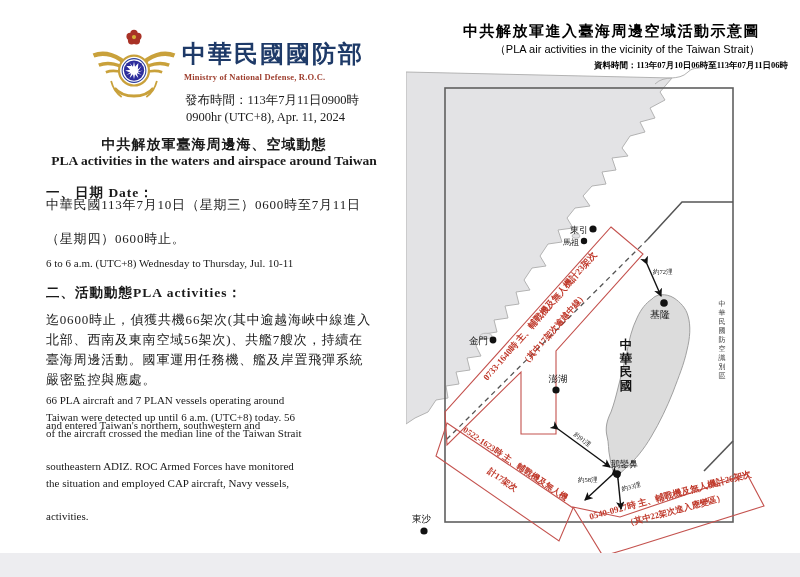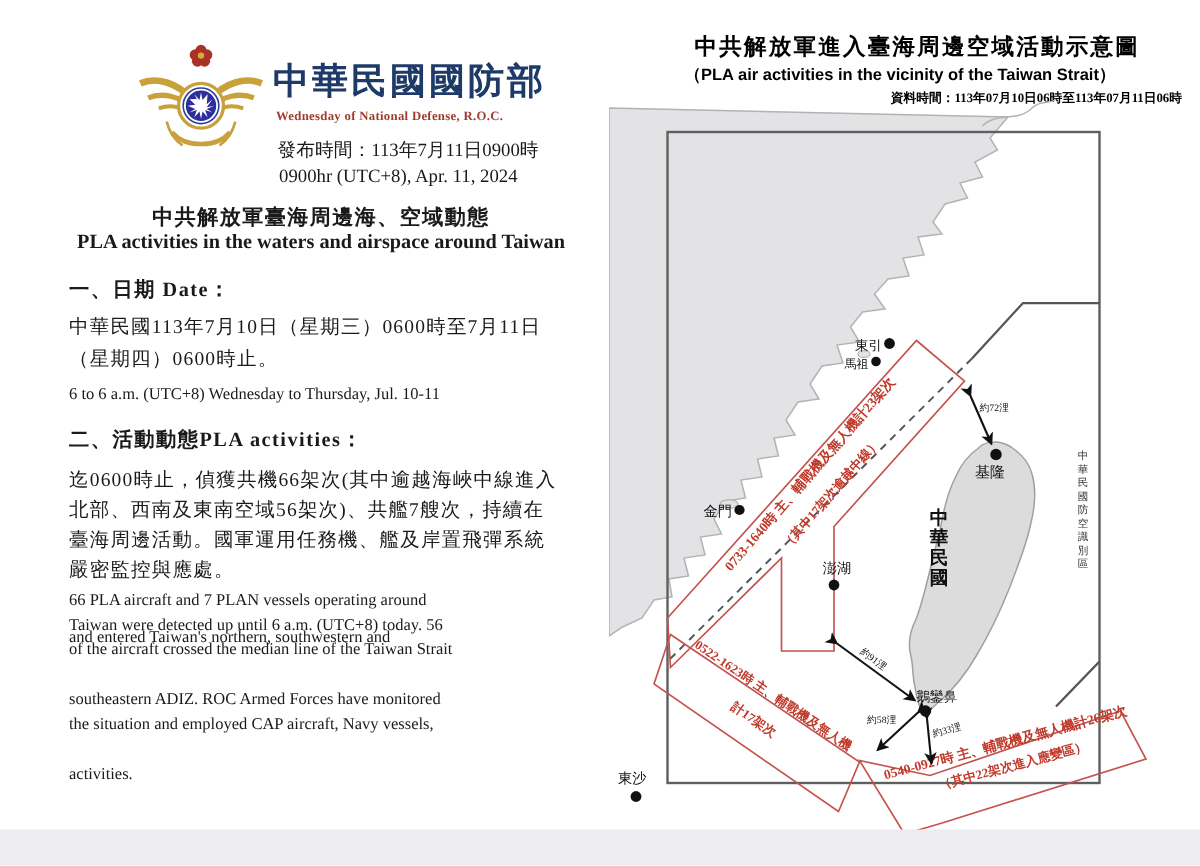--- a/index.html
+++ b/index.html
@@ -12,21 +12,21 @@
   .ministry-en{left:184px;top:72px;font-size:8.5px;font-weight:bold;color:#9d3c2c;letter-spacing:0.2px;white-space:nowrap;}
   .release-1{left:185px;top:92px;font-size:12.5px;white-space:nowrap;}
   .release-2{left:186px;top:110px;font-size:12.5px;white-space:nowrap;}
   .doc-title-zh{left:40px;top:136px;width:348px;text-align:center;font-weight:bold;font-size:14px;letter-spacing:1px;white-space:nowrap;}
   .doc-title-en{left:40px;top:153px;width:348px;text-align:center;font-weight:bold;font-size:13.5px;white-space:nowrap;}
   .sec-head{left:46px;font-size:13.5px;font-weight:bold;letter-spacing:1px;white-space:nowrap;}
   .zh-line{left:46px;font-size:13px;letter-spacing:0.8px;white-space:nowrap;}
   .en-line{left:46px;font-size:11px;white-space:nowrap;text-align:center;}
   .map-svg{position:absolute;left:406px;top:10px;}
   .map-title-zh{left:440px;top:22px;width:320px;text-align:right;font-weight:bold;font-size:15px;letter-spacing:1.5px;white-space:nowrap;}
-  .map-title-en{left:440px;top:42px;width:320px;text-align:center;font-weight:bold;font-size:11px;font-family:"Liberation Sans","DejaVu Sans",sans-serif;white-space:nowrap;}
+  .map-title-en{left:440px;top:42px;width:320px;text-align:right;font-weight:normal;font-size:11px;font-family:"Liberation Sans","DejaVu Sans",sans-serif;white-space:nowrap;}
   .map-data-time{left:428px;top:60px;width:360px;text-align:right;font-weight:bold;font-size:8.5px;white-space:nowrap;}
   svg text{font-family:"Liberation Serif","DejaVu Serif",serif;}
   .place-label{fill:#111;}
   .red-label{fill:#c0392b;font-weight:bold;}
   .dist-label{fill:#111;font-size:6.5px;}
 </style>
 </head>
 <body>
 
 <div class="page">
@@ -59,29 +59,29 @@
       <g>
         <circle cx="50" cy="50" r="17" fill="#ffffff" stroke="#c9a13b" stroke-width="2.5"></circle>
         <circle cx="50" cy="50" r="13.5" fill="#ffffff" stroke="#2d3f9c" stroke-width="1.2"></circle>
         <circle cx="50" cy="50" r="11.5" fill="#2d2d9c"></circle>
         <polygon fill="#ffffff" points="50,40 51.16,45.65 55,41.34 54.35,48.84 58.66,45 54.35,51.16 60,50 54.35,52.35 58.66,55 53.18,53.18 55,58.66 51.16,54.35 50,60 48.84,54.35 45,58.66 46.82,53.18 41.34,55 45.65,52.35 40,50 45.65,49.16 41.34,45 46.82,44.82 45,41.34 48.84,45.65"></polygon>
         <circle cx="50" cy="50" r="3" fill="#ffffff"></circle>
       </g>
     </svg>
 
     <div class="abs ministry-zh">中華民國國防部</div>
-    <div class="abs ministry-en">Wednesday of National Defense, R.O.C.</div>
+    <div class="abs ministry-en">Ministry of National Defense, R.O.C.</div>
     <div class="abs release-1">發布時間：113年7月11日0900時</div>
     <div class="abs release-2">0900hr (UTC+8), Apr. 11, 2024</div>
 
     <div class="abs doc-title-en">PLA activities in the waters and airspace around Taiwan</div>
     <div class="abs doc-title-zh">中共解放軍臺海周邊海、空域動態</div>
 
     <div class="abs sec-head" style="top:184px;">一、日期 Date：</div>
-    <div class="abs zh-line" style="top:209px;">中華民國113年7月10日（星期三）0600時至7月11日</div>
+    <div class="abs zh-line" style="top:196px;">中華民國113年7月10日（星期三）0600時至7月11日</div>
     <div class="abs zh-line" style="top:230px;">（星期四）0600時止。</div>
     <div class="abs en-line" style="top:257px;">6 to 6 a.m. (UTC+8) Wednesday to Thursday, Jul. 10-11</div>
 
     <div class="abs sec-head" style="top:284px;">二、活動動態PLA activities：</div>
     <div class="abs zh-line" style="top:311px;">迄0600時止，偵獲共機66架次(其中逾越海峽中線進入</div>
     <div class="abs zh-line" style="top:331px;">北部、西南及東南空域56架次)、共艦7艘次，持續在</div>
     <div class="abs zh-line" style="top:371px;">嚴密監控與應處。</div>
     <div class="abs zh-line" style="top:351px;">臺海周邊活動。國軍運用任務機、艦及岸置飛彈系統</div>
 
     <div class="abs en-line" style="top:394px;">66 PLA aircraft and 7 PLAN vessels operating around</div>

